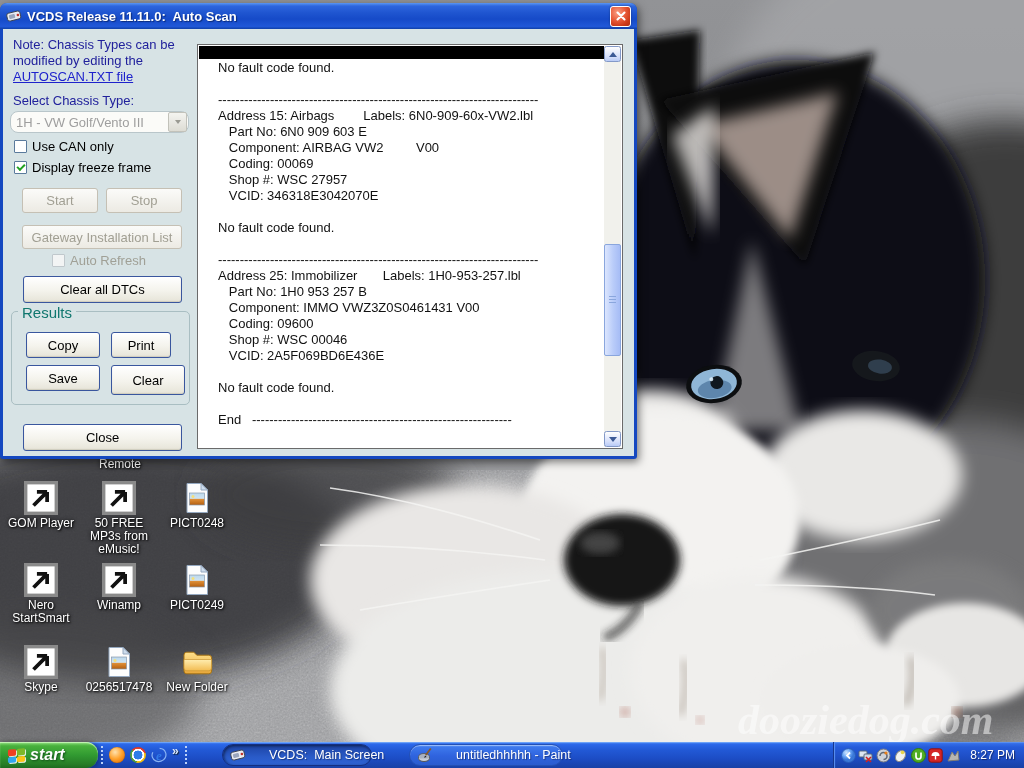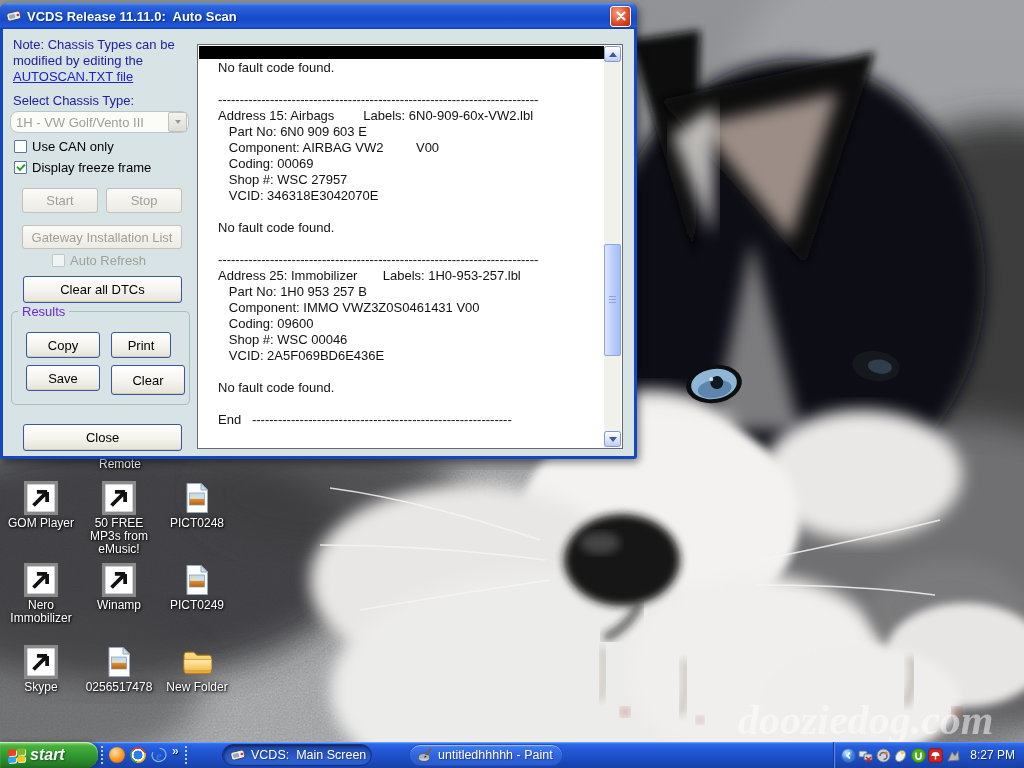--- a/index.html
+++ b/index.html
@@ -46,21 +46,21 @@
   .cb-box .mark{position:absolute;left:2px;top:2px;width:6px;height:3px;border-left:2px solid #21a121;border-bottom:2px solid #21a121;transform:rotate(-45deg);}
   .cb-disabled{color:#a0a096;}
   .cb-disabled .cb-box{border-color:#c0c8cc;background:#f2f4f4;}
 
   .xp-btn{position:absolute;box-sizing:border-box;border-radius:3px;font-size:13px;color:#000;text-align:center;cursor:pointer;
     border:1px solid #39569e;background:linear-gradient(180deg,#ffffff 0%,#f4f3ec 55%,#e6e4d8 100%);
     box-shadow:inset 0 -1px 1px #cfccbd, inset 0 1px 0 #fff;display:flex;align-items:center;justify-content:center;}
   .xp-btn.disabled{border-color:#c5c0b4;color:#a19f93;background:linear-gradient(180deg,#fbfbf9,#eceae3);box-shadow:none;cursor:default;}
 
   .groupbox{position:absolute;left:8px;top:282px;width:179px;height:94px;border:1px solid #a9bec2;border-radius:5px;box-sizing:border-box;}
-  .groupbox .gb-label{position:absolute;left:6px;top:-8px;padding:0 4px;background:#d7e3e5;font-size:13px;color:#6d28d9;}
+  .groupbox .gb-label{position:absolute;left:6px;top:-8px;padding:0 4px;background:#d7e3e5;font-size:15px;color:#0f766e;}
 
   
   .scan-box{position:absolute;left:194px;top:15px;width:426px;height:405px;background:#fff;border:1px solid #6a6a6a;box-sizing:border-box;overflow:hidden;}
   .sel-bar{position:absolute;left:1px;top:1px;right:18px;height:13px;background:#000;}
   .scan-lines{position:absolute;left:5px;top:15px;right:20px;bottom:2px;overflow:hidden;font-size:13px;line-height:16px;color:#111;}
   .scan-line{white-space:pre;height:16px;margin-left:15px;}
 
   .scrollbar{position:absolute;top:1px;right:1px;bottom:1px;width:17px;background:#f1f1ec;}
   .sb-btn{position:absolute;left:0;width:17px;height:16px;box-sizing:border-box;border:1px solid #8399c8;border-radius:2.5px;
     background:linear-gradient(180deg,#fefefe,#d4defa 70%,#b9cbf6);display:flex;align-items:center;justify-content:center;cursor:pointer;}
@@ -86,21 +86,21 @@
   .quick-launch{display:flex;align-items:center;padding:0 2px;gap:5px;}
   .ql-handle{width:4px;height:20px;background-image:radial-gradient(circle,#bcd2fa 0.9px,transparent 1.1px);background-size:4px 4px;}
   .ql-ico{width:16px;height:16px;display:block;cursor:pointer;}
   .ico-gomq{border-radius:50%;background:radial-gradient(circle at 38% 32%,#ffe2ae 0%,#ffa12a 48%,#d96100 100%);box-shadow:inset 0 0 1px #8a4a00;}
   .ico-chrome{border-radius:50%;
     background:radial-gradient(circle at 50% 50%,#2f7de8 0 4.4px,#ffffff 4.6px 6px,rgba(0,0,0,0) 6.4px),
     conic-gradient(from -45deg,#e8402f 0 33%,#f7c619 0 66%,#57a33e 0 100%);
     box-shadow:inset 0 0 1px rgba(0,0,0,.4);}
   .ql-chevron{color:#dce8fc;font-weight:bold;font-size:12px;align-self:flex-start;margin-top:2px;cursor:pointer;text-shadow:1px 1px 1px #123;}
 
-  .tb-btn{position:absolute;top:2px;height:22px;border-radius:11px;display:flex;align-items:center;gap:5px;padding:0 7px;box-sizing:border-box;
+  .tb-btn{position:absolute;top:2px;height:22px;border-radius:11px;display:flex;align-items:center;gap:23px;padding:0 7px;box-sizing:border-box;
     color:#fff;font-size:12.5px;white-space:pre;cursor:pointer;text-shadow:1px 1px 1px rgba(0,0,20,.4);}
   .tb-btn svg{width:16px;height:16px;flex:0 0 auto;}
   .tb-active{left:222px;width:150px;background:linear-gradient(180deg,#1c43a4,#2a5bc8 60%,#2e63d4);border:1px solid #142f80;
     box-shadow:inset 1px 1px 3px rgba(0,0,10,.55);}
   .tb-normal{left:377px;width:154px;background:linear-gradient(180deg,#639af8 0%,#3d78ec 12%,#2f63de 55%,#2a5ccf 100%);
     border:1px solid #2450b4;box-shadow:inset 0 1px 0 rgba(255,255,255,.35);margin-left:32px;}
 
   .tray{position:absolute;right:0;top:0;height:26px;display:flex;align-items:center;padding:0 9px 0 7px;gap:2.5px;
     background:linear-gradient(180deg,#3a75ee 0%,#255bda 20%,#1e4dc4 60%,#1941a5 100%);
     border-left:1px solid #16368e;box-shadow:inset 1px 1px 1px #5d93f2;}
@@ -281,21 +281,21 @@
         <circle cx="17" cy="17" r="13.5" fill="#8e1616" stroke="#5c0808"></circle>
         <circle cx="17" cy="17" r="11" fill="#330505"></circle>
         <path d="M17 6.5 c3.5 4.5 7 7 5.8 12 c-0.9 3.8 -4 6.5 -5.8 6.5 c-1.8 0 -4.9 -2.7 -5.8 -6.5 c-1.2 -5 2.3 -7.5 5.8 -12 z" fill="url(#gner)"></path>
         <path d="M6 13 a12 12 0 0 1 7 -7" stroke="#e86a50" stroke-width="1.6" fill="none" opacity="0.8"></path>
           </svg>
         <svg class="sc" viewBox="0 0 10 10">
             <rect x="0.5" y="0.5" width="9" height="9" fill="#fff" stroke="#8a8a8a"></rect>
             <path d="M2.8 7.2 L6.8 3.2 M6.8 3.2 v3 M6.8 3.2 h-3" stroke="#111" stroke-width="1.1" fill="none"></path>
           </svg>
       </span>
-      <span class="dlabel">Nero Immobilizer</span>
+      <span class="dlabel">Nero StartSmart</span>
     </div>
 
     <div class="dicon">
       <span class="iconwrap">
         <svg viewBox="0 0 34 34">
             <rect x="9" y="9" width="16" height="16" rx="3" transform="rotate(45 17 17)" fill="#f4f3ef" stroke="#9a9a96"></rect>
         <path d="M19.5 5.5 l-7.5 12.5 h5 l-3.5 10.5 l10 -14.5 h-5.5 l4.5 -8.5 z" fill="#ffb81e" stroke="#c07608" stroke-width="0.8"></path>
           </svg>
         <svg class="sc" viewBox="0 0 10 10">
             <rect x="0.5" y="0.5" width="9" height="9" fill="#fff" stroke="#8a8a8a"></rect>

